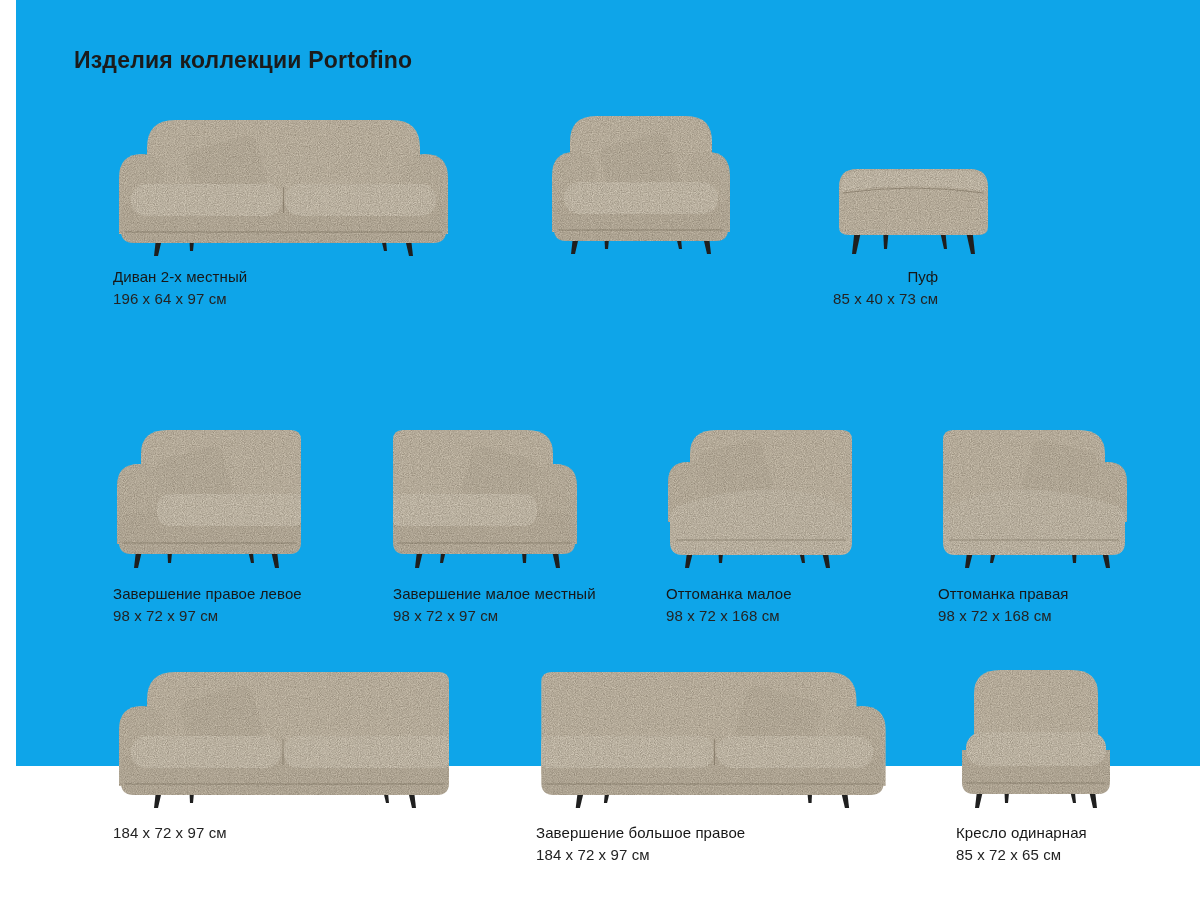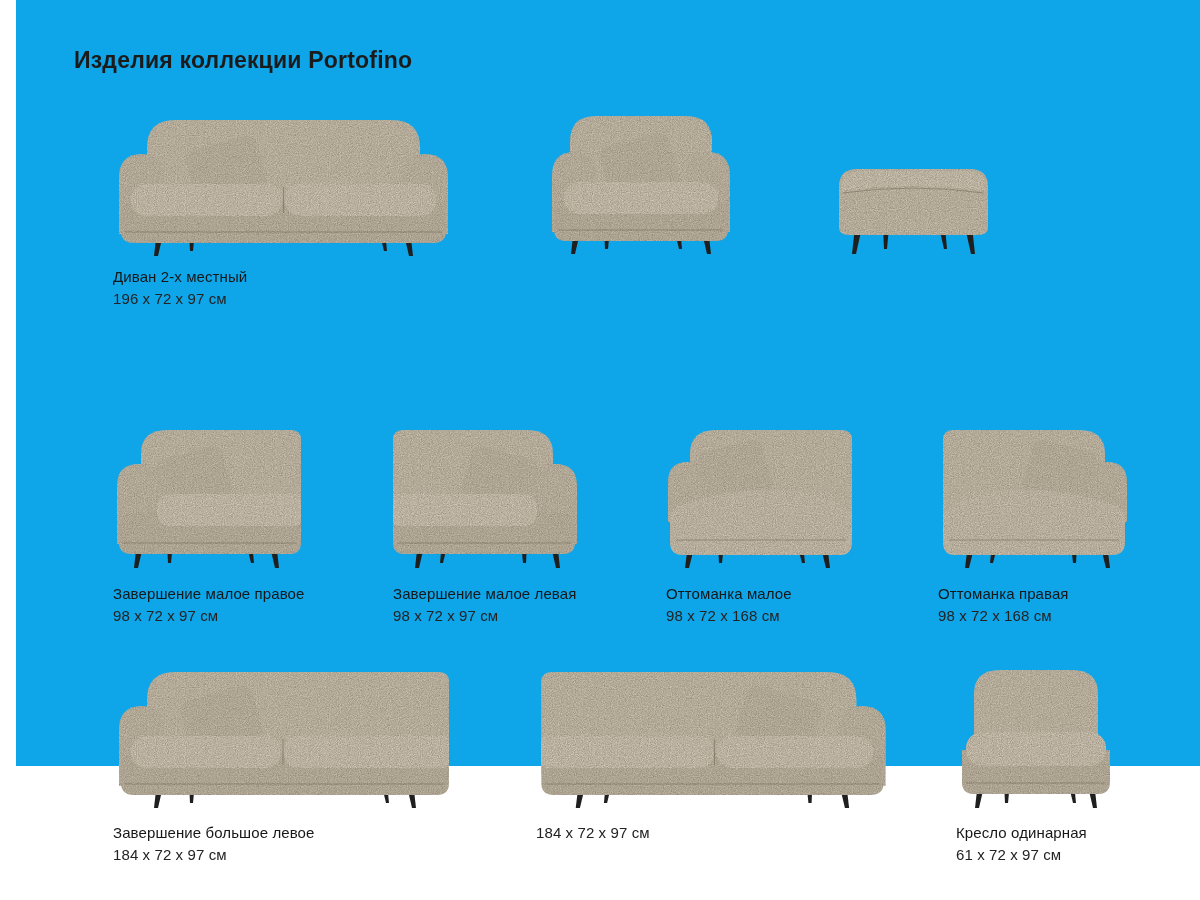--- a/index.html
+++ b/index.html
@@ -77,21 +77,21 @@
           <rect x="20" y="72" width="151" height="32" rx="15" fill="#cfc6b5"></rect>
           <rect x="174" y="72" width="151" height="32" rx="15" fill="#cfc6b5"></rect>
       <rect x="0" y="0" width="345" height="146" clip-path="url(#c0)" filter="url(#f0)" opacity="0.5"></rect>
       <path d="M14,120 H331" fill="none" stroke="rgba(100,88,70,0.45)" stroke-width="1"></path>
           <path d="M172.5,75 V101" fill="none" stroke="rgba(100,88,70,0.45)" stroke-width="1"></path>
     </g>
   </svg>
     </div>
   <div class="cap cap0">
     <div class="nm">Диван 2-х местный</div>
-    <div class="dm">196 x 72 x 97 см</div>
+    <div class="dm">196 x 64 x 97 см</div>
   </div>
 
   <div class="art a1">
       <svg viewBox="0 0 190 150" preserveAspectRatio="none" xmlns="http://www.w3.org/2000/svg">
     <defs>
       <filter id="f1" x="0" y="0" width="100%" height="100%" color-interpolation-filters="sRGB">
         <feTurbulence type="fractalNoise" baseFrequency="0.9" numOctaves="2" seed="7" stitchTiles="stitch"></feTurbulence>
         <feColorMatrix type="matrix" values="0 0 0 0 0.33  0 0 0 0 0.29  0 0 0 0 0.23  0.8 0.8 0.8 0 -0.85"></feColorMatrix>
       </filter>
       <clipPath id="c1">
@@ -139,20 +139,24 @@
           <path d="M141,64 h-7 l6,27 h4 Z" fill="#1f1f1f"></path>
           <path d="M52,64 h6 l-2,22 h-3 Z" fill="#1f1f1f"></path>
           <path d="M108,64 h6 l2,22 h-3 Z" fill="#1f1f1f"></path>
       <path d="M8,64 V24 Q8,6 26,6 H139 Q157,6 157,24 V64 Q157,72 147,72 H18 Q8,72 8,64 Z" fill="#c8beac"></path>
           <path d="M10,28 Q10,8 28,8 H137 Q155,8 155,28 Q82,18 10,28 Z" fill="#cfc6b5"></path>
       <rect x="0" y="0" width="165" height="95" clip-path="url(#c2)" filter="url(#f2)" opacity="0.5"></rect>
       <path d="M12,30 Q82,20 153,30" fill="none" stroke="rgba(100,88,70,0.45)" stroke-width="1"></path>
     </g>
   </svg>
     </div>
+  <div class="cap cap2">
+    <div class="nm">Пуф</div>
+    <div class="dm">85 x 40 x 73 см</div>
+  </div>
 
 
   <div class="art a3">
       <svg viewBox="0 0 197 148" preserveAspectRatio="none" xmlns="http://www.w3.org/2000/svg">
     <defs>
       <filter id="f3" x="0" y="0" width="100%" height="100%" color-interpolation-filters="sRGB">
         <feTurbulence type="fractalNoise" baseFrequency="0.9" numOctaves="2" seed="7" stitchTiles="stitch"></feTurbulence>
         <feColorMatrix type="matrix" values="0 0 0 0 0.33  0 0 0 0 0.29  0 0 0 0 0.23  0.8 0.8 0.8 0 -0.85"></feColorMatrix>
       </filter>
       <clipPath id="c3">
@@ -174,21 +178,21 @@
           <rect x="-35" y="-32" width="70" height="62" rx="10" fill="#c2b8a6" transform="translate(84,62) rotate(-15)"></rect>
           <ellipse cx="84" cy="94" rx="32" ry="6" fill="rgba(90,78,60,0.22)"></ellipse>
           <path d="M8,90 H190 V120 Q190,132 179,132 H20 Q8,132 8,120 Z" fill="#c0b6a4"></path>
           <path d="M60,72 H184 Q190,72 190,78 V98 Q190,104 184,104 H60 Q46,104 46,88 Q46,72 60,72 Z" fill="#cfc6b5"></path>
       <rect x="0" y="0" width="197" height="148" clip-path="url(#c3)" filter="url(#f3)" opacity="0.5"></rect>
       <path d="M12,121 H186" fill="none" stroke="rgba(100,88,70,0.45)" stroke-width="1"></path>
     </g>
   </svg>
     </div>
   <div class="cap cap3">
-    <div class="nm">Завершение малое правое</div>
+    <div class="nm">Завершение правое левое</div>
     <div class="dm">98 x 72 x 97 см</div>
   </div>
 
   <div class="art a4">
       <svg viewBox="0 0 197 148" preserveAspectRatio="none" xmlns="http://www.w3.org/2000/svg">
     <defs>
       <filter id="f4" x="0" y="0" width="100%" height="100%" color-interpolation-filters="sRGB">
         <feTurbulence type="fractalNoise" baseFrequency="0.9" numOctaves="2" seed="7" stitchTiles="stitch"></feTurbulence>
         <feColorMatrix type="matrix" values="0 0 0 0 0.33  0 0 0 0 0.29  0 0 0 0 0.23  0.8 0.8 0.8 0 -0.85"></feColorMatrix>
       </filter>
@@ -211,21 +215,21 @@
           <rect x="-35" y="-32" width="70" height="62" rx="10" fill="#c2b8a6" transform="translate(84,62) rotate(-15)"></rect>
           <ellipse cx="84" cy="94" rx="32" ry="6" fill="rgba(90,78,60,0.22)"></ellipse>
           <path d="M8,90 H190 V120 Q190,132 179,132 H20 Q8,132 8,120 Z" fill="#c0b6a4"></path>
           <path d="M60,72 H184 Q190,72 190,78 V98 Q190,104 184,104 H60 Q46,104 46,88 Q46,72 60,72 Z" fill="#cfc6b5"></path>
       <rect x="0" y="0" width="197" height="148" clip-path="url(#c4)" filter="url(#f4)" opacity="0.5"></rect>
       <path d="M12,121 H186" fill="none" stroke="rgba(100,88,70,0.45)" stroke-width="1"></path>
     </g>
   </svg>
     </div>
   <div class="cap cap4">
-    <div class="nm">Завершение малое левая</div>
+    <div class="nm">Завершение малое местный</div>
     <div class="dm">98 x 72 x 97 см</div>
   </div>
 
   <div class="art a5">
       <svg viewBox="0 0 197 148" preserveAspectRatio="none" xmlns="http://www.w3.org/2000/svg">
     <defs>
       <filter id="f5" x="0" y="0" width="100%" height="100%" color-interpolation-filters="sRGB">
         <feTurbulence type="fractalNoise" baseFrequency="0.9" numOctaves="2" seed="7" stitchTiles="stitch"></feTurbulence>
         <feColorMatrix type="matrix" values="0 0 0 0 0.33  0 0 0 0 0.29  0 0 0 0 0.23  0.8 0.8 0.8 0 -0.85"></feColorMatrix>
       </filter>
@@ -321,21 +325,20 @@
           <path d="M10,90 H338 V119 Q338,131 326,131 H23 Q10,131 10,119 Z" fill="#c0b6a4"></path>
           <rect x="20" y="72" width="150" height="32" rx="15" fill="#cfc6b5"></rect>
           <path d="M188,72 H332 Q338,72 338,78 V98 Q338,104 332,104 H188 Q173,104 173,88 Q173,72 188,72 Z" fill="#cfc6b5"></path>
       <rect x="0" y="0" width="345" height="146" clip-path="url(#c7)" filter="url(#f7)" opacity="0.5"></rect>
       <path d="M14,120 H334" fill="none" stroke="rgba(100,88,70,0.45)" stroke-width="1"></path>
           <path d="M172,75 V101" fill="none" stroke="rgba(100,88,70,0.45)" stroke-width="1"></path>
     </g>
   </svg>
     </div>
   <div class="cap cap7">
-    <div class="nm">Завершение большое левое</div>
     <div class="dm">184 x 72 x 97 см</div>
   </div>
 
   <div class="art a8">
       <svg viewBox="0 0 345 146" preserveAspectRatio="none" xmlns="http://www.w3.org/2000/svg">
     <defs>
       <filter id="f8" x="0" y="0" width="100%" height="100%" color-interpolation-filters="sRGB">
         <feTurbulence type="fractalNoise" baseFrequency="0.9" numOctaves="2" seed="7" stitchTiles="stitch"></feTurbulence>
         <feColorMatrix type="matrix" values="0 0 0 0 0.33  0 0 0 0 0.29  0 0 0 0 0.23  0.8 0.8 0.8 0 -0.85"></feColorMatrix>
       </filter>
@@ -361,20 +364,21 @@
           <path d="M10,90 H338 V119 Q338,131 326,131 H23 Q10,131 10,119 Z" fill="#c0b6a4"></path>
           <rect x="20" y="72" width="150" height="32" rx="15" fill="#cfc6b5"></rect>
           <path d="M188,72 H332 Q338,72 338,78 V98 Q338,104 332,104 H188 Q173,104 173,88 Q173,72 188,72 Z" fill="#cfc6b5"></path>
       <rect x="0" y="0" width="345" height="146" clip-path="url(#c8)" filter="url(#f8)" opacity="0.5"></rect>
       <path d="M14,120 H334" fill="none" stroke="rgba(100,88,70,0.45)" stroke-width="1"></path>
           <path d="M172,75 V101" fill="none" stroke="rgba(100,88,70,0.45)" stroke-width="1"></path>
     </g>
   </svg>
     </div>
   <div class="cap cap8">
+    <div class="nm">Завершение большое правое</div>
     <div class="dm">184 x 72 x 97 см</div>
   </div>
 
   <div class="art a9">
       <svg viewBox="0 0 160 148" preserveAspectRatio="none" xmlns="http://www.w3.org/2000/svg">
     <defs>
       <filter id="f9" x="0" y="0" width="100%" height="100%" color-interpolation-filters="sRGB">
         <feTurbulence type="fractalNoise" baseFrequency="0.9" numOctaves="2" seed="7" stitchTiles="stitch"></feTurbulence>
         <feColorMatrix type="matrix" values="0 0 0 0 0.33  0 0 0 0 0.29  0 0 0 0 0.23  0.8 0.8 0.8 0 -0.85"></feColorMatrix>
       </filter>
@@ -392,16 +396,16 @@
       <path d="M18,104 V32 Q18,8 44,8 H116 Q142,8 142,32 V104 Z" fill="#c8beac"></path>
           <path d="M6,88 H154 V120 Q154,132 142,132 H18 Q6,132 6,120 Z" fill="#c0b6a4"></path>
           <rect x="10" y="70" width="140" height="34" rx="16" fill="#cfc6b5"></rect>
       <rect x="0" y="0" width="160" height="148" clip-path="url(#c9)" filter="url(#f9)" opacity="0.5"></rect>
       <path d="M10,121 H150" fill="none" stroke="rgba(100,88,70,0.45)" stroke-width="1"></path>
     </g>
   </svg>
     </div>
   <div class="cap cap9">
     <div class="nm">Кресло одинарная</div>
-    <div class="dm">61 x 72 x 97 см</div>
+    <div class="dm">85 x 72 x 65 см</div>
   </div>
 
 </div>
 
 </body></html>

